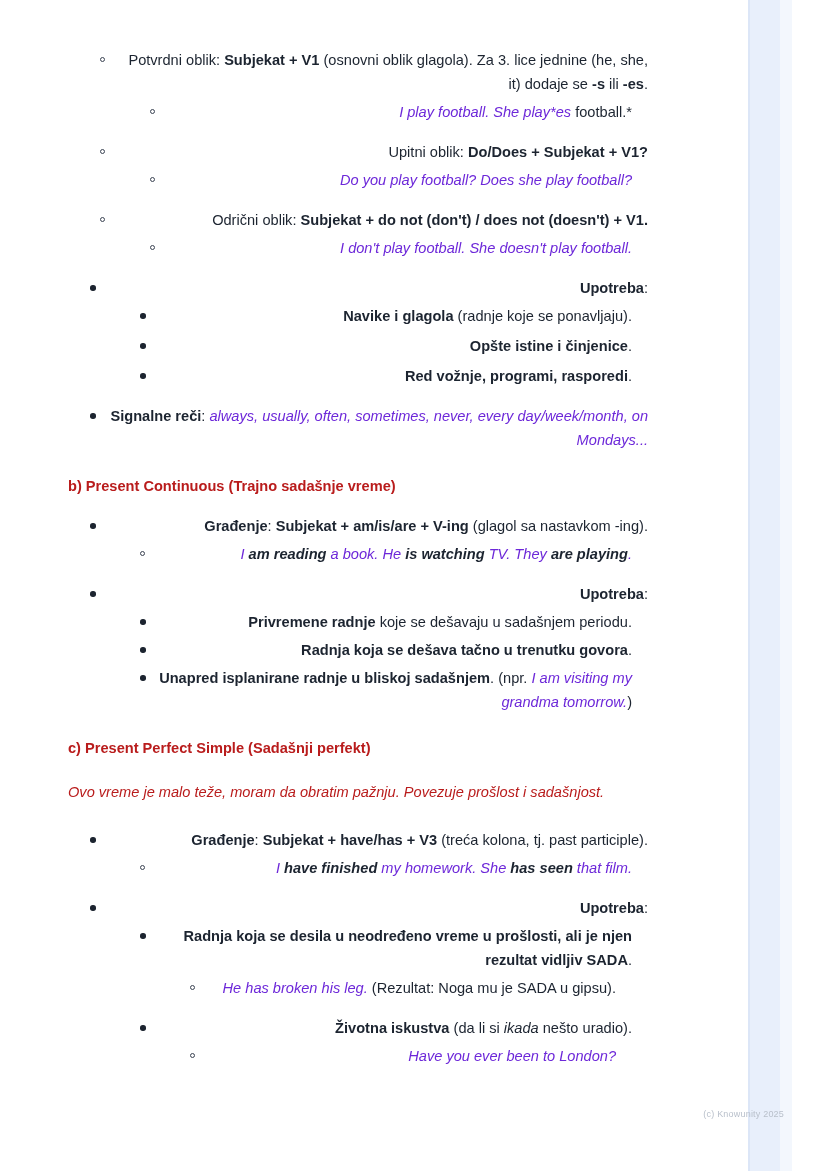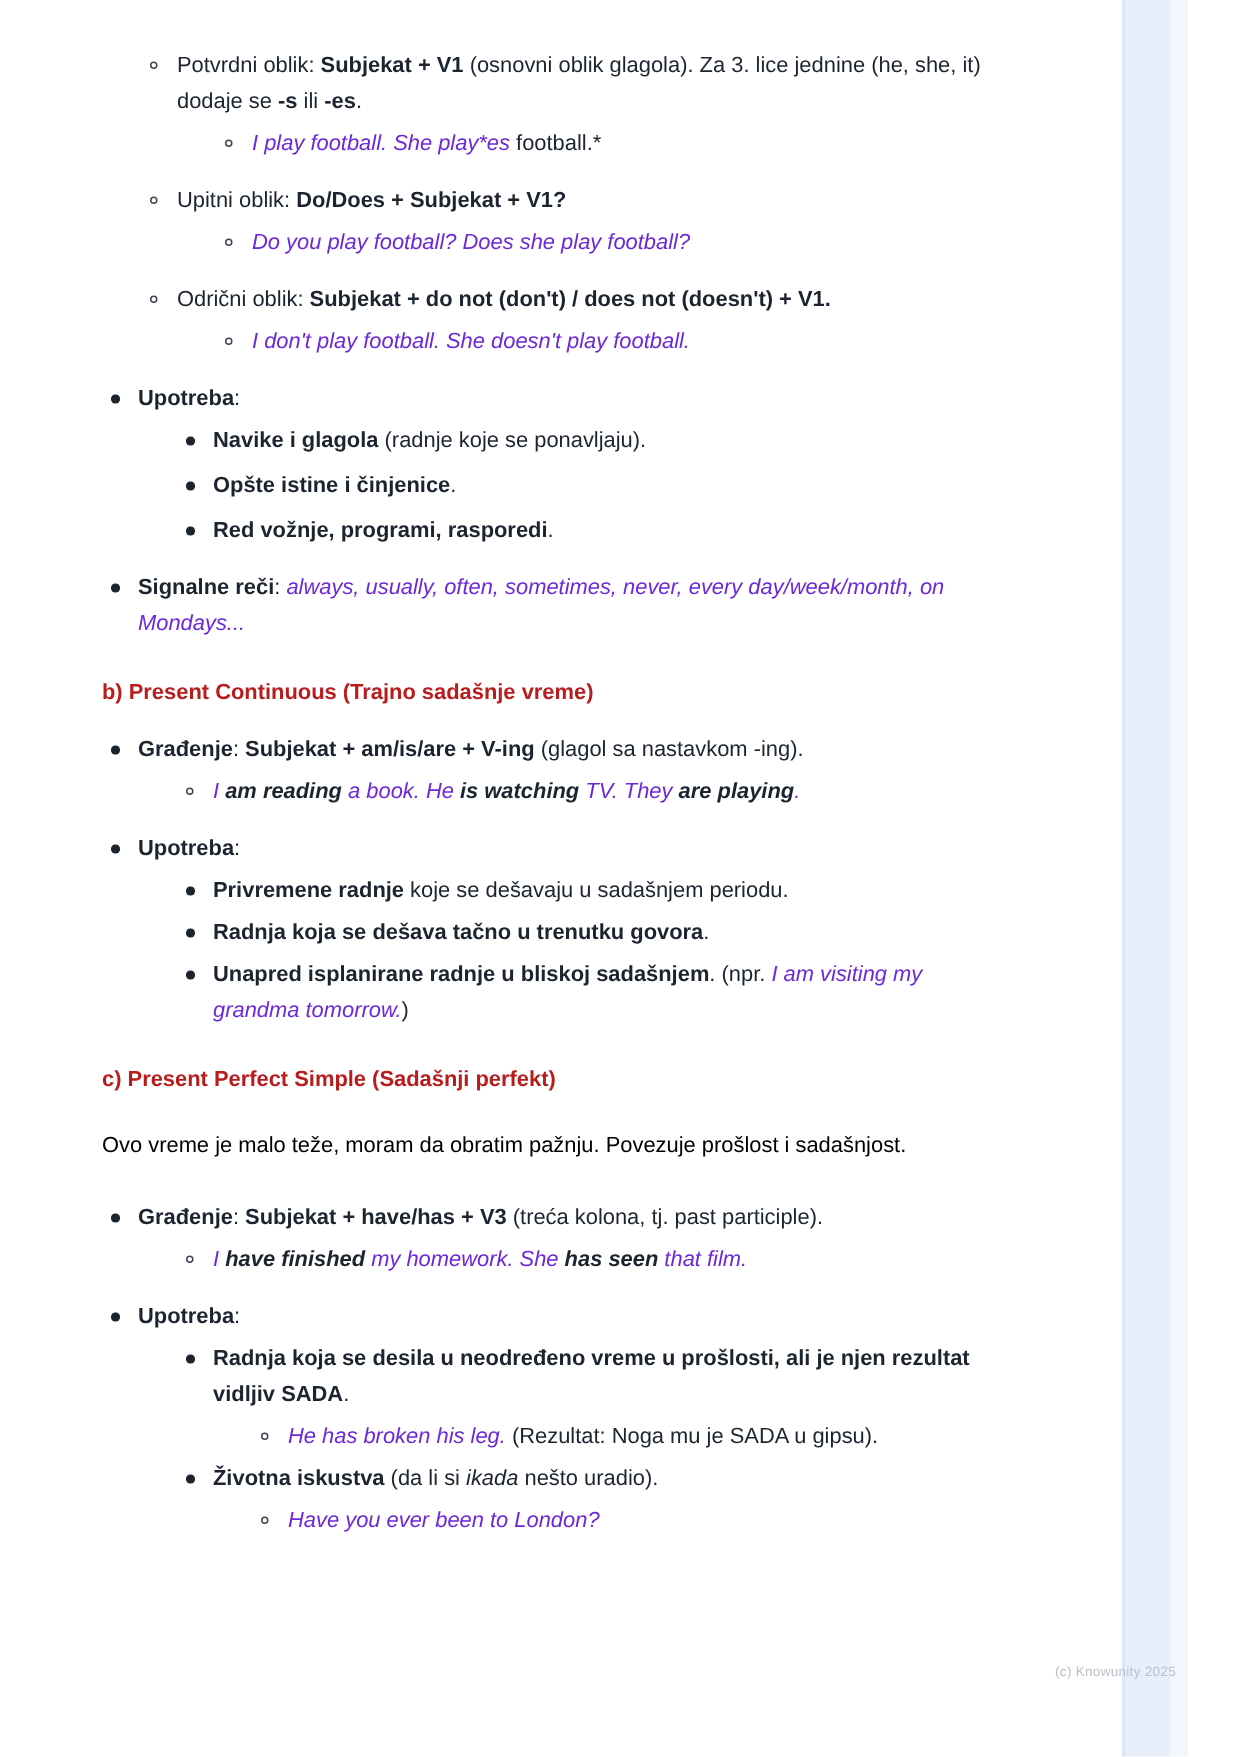--- a/index.html
+++ b/index.html
@@ -32,23 +32,24 @@
   .band-edge { right: 78px; width: 2px; background: #dce6f7; }
 
   .content {
     position: absolute;
     left: 68px;
     top: 32px;
     width: 596px;
   }
 
   ul {
-    margin: 0;
+    margin: 16px;
     padding: 0;
     list-style: none;
+    text-align: right;
   }
   li {
     position: relative;
     font-size: 14.6px;
     line-height: 24px;
     color: #1c2430;
   }
 
   
   .lvl-hollow > li {
@@ -105,21 +106,22 @@
     font-size: 14.6px;
     font-weight: bold;
     line-height: 24px;
     margin: 22px 0 14px 0;
     color: #b91c1c;
   }
 
   .para-justify {
     font-size: 14.6px;
     line-height: 28px;
-    color: #000000;
+    font-style: italic;
+    color: #b91c1c;
     text-align: justify;
     margin: 18px 0 22px 0;
   }
 
   .watermark {
     position: absolute;
     right: 44px;
     bottom: 52px;
     font-size: 9px;
     color: #b9c0cb;

